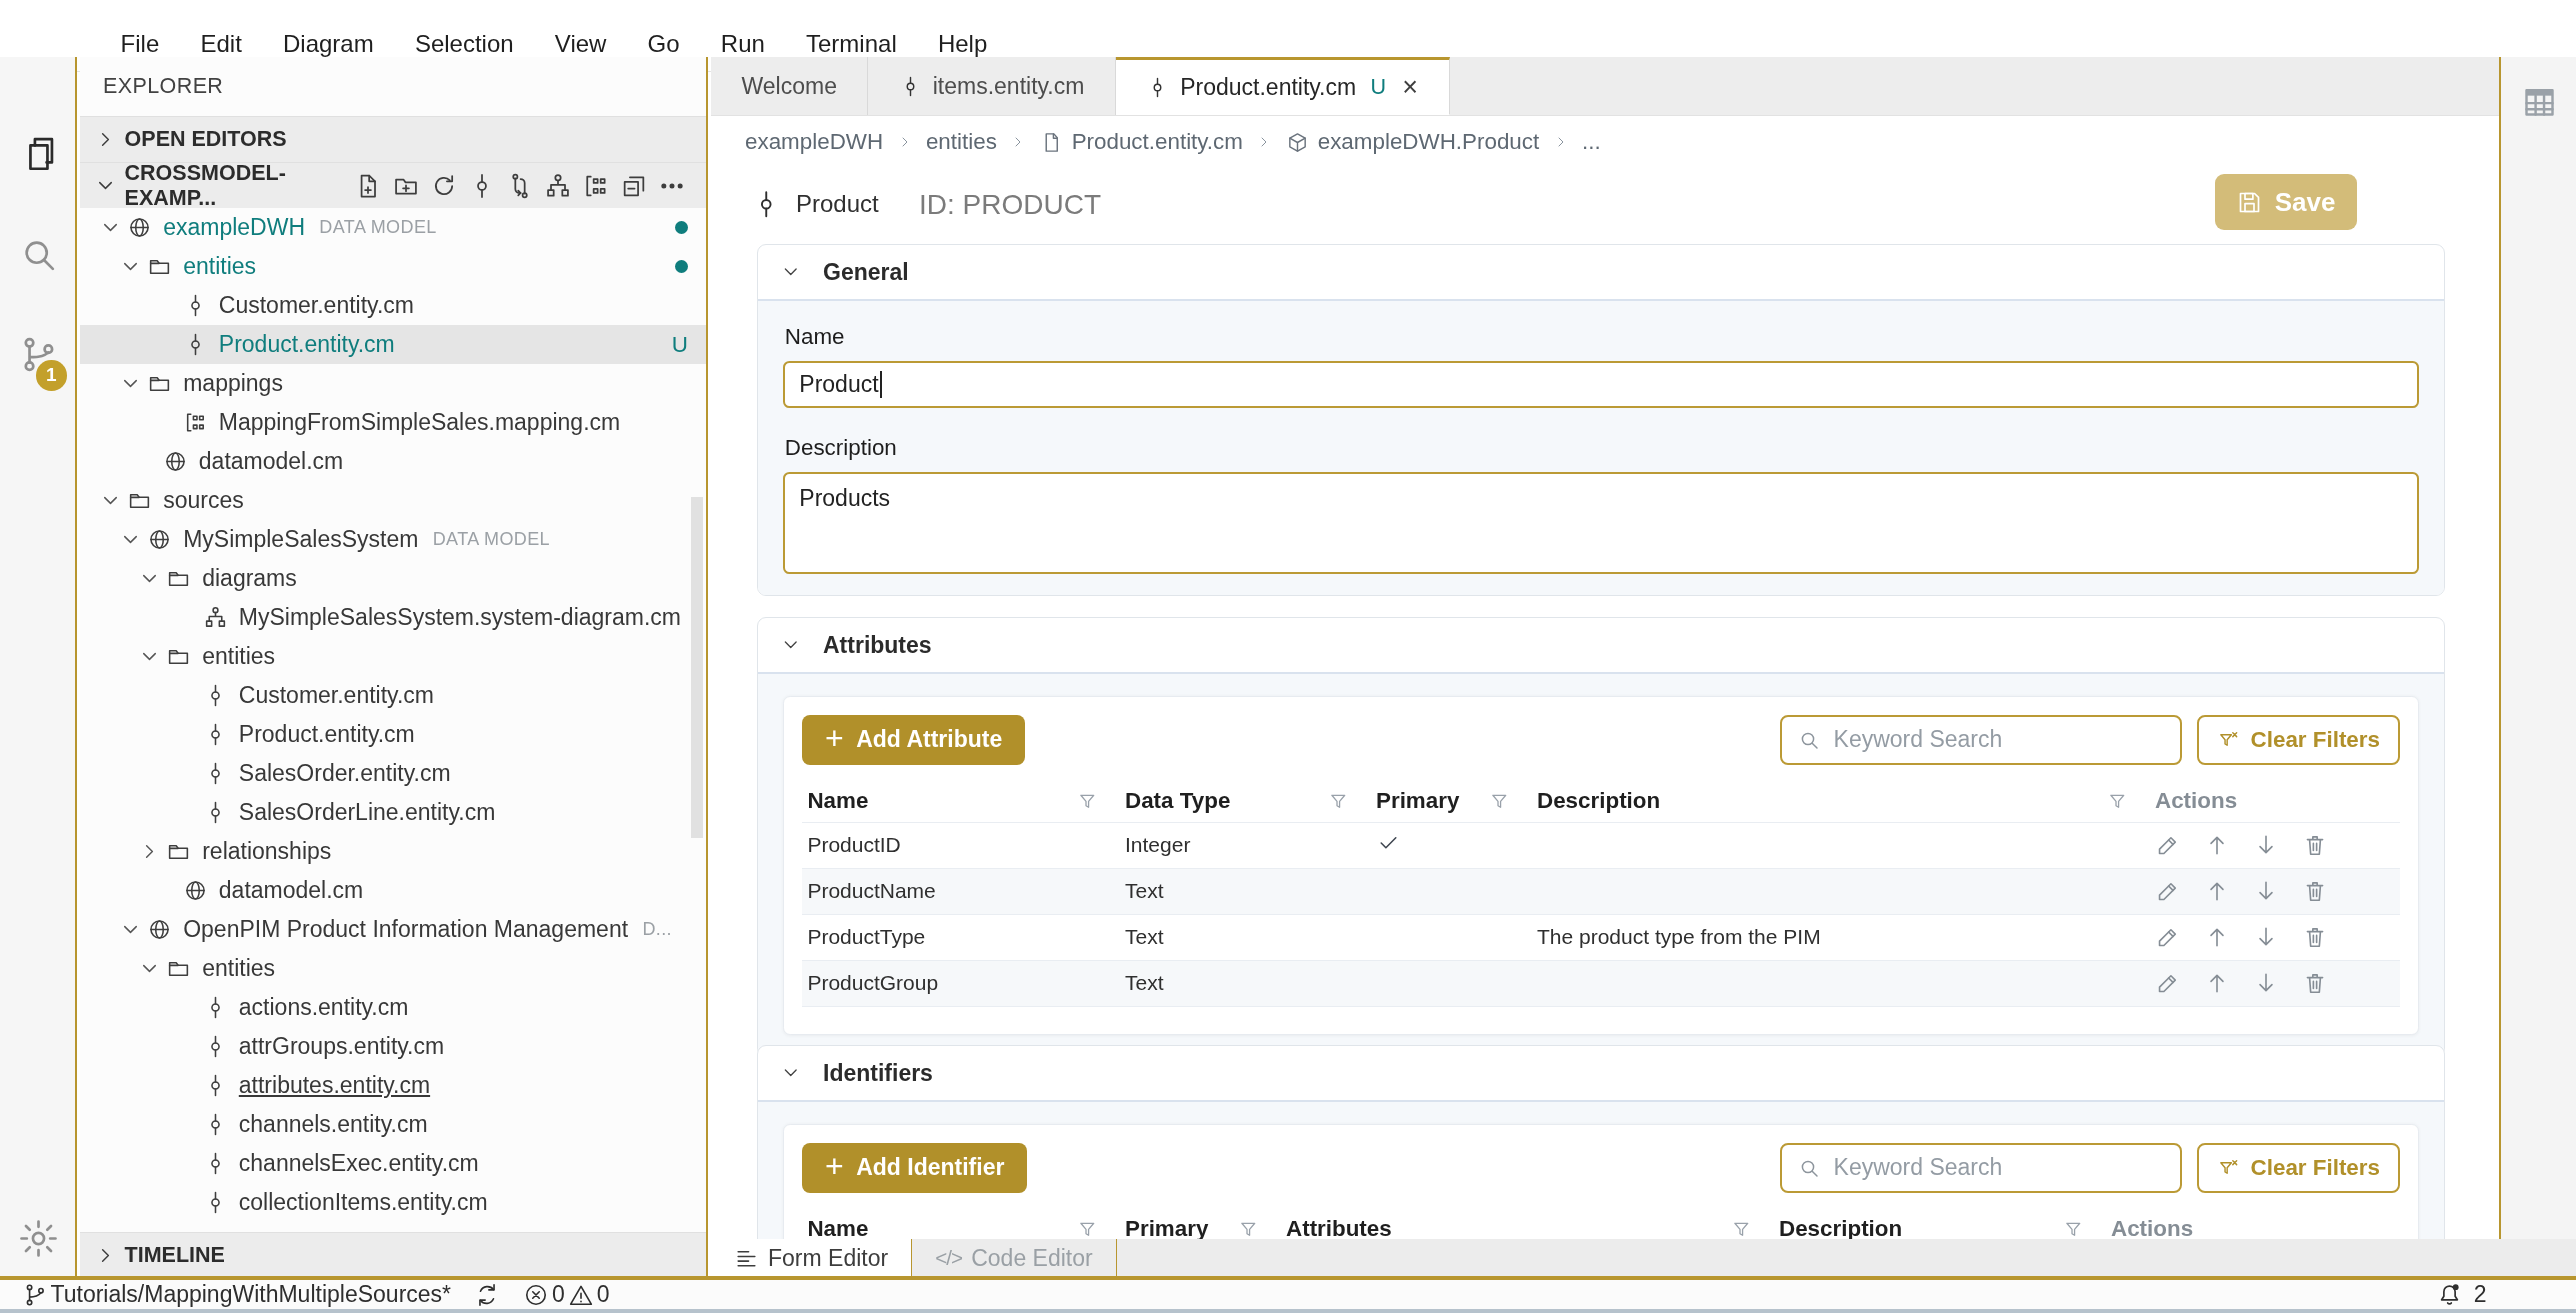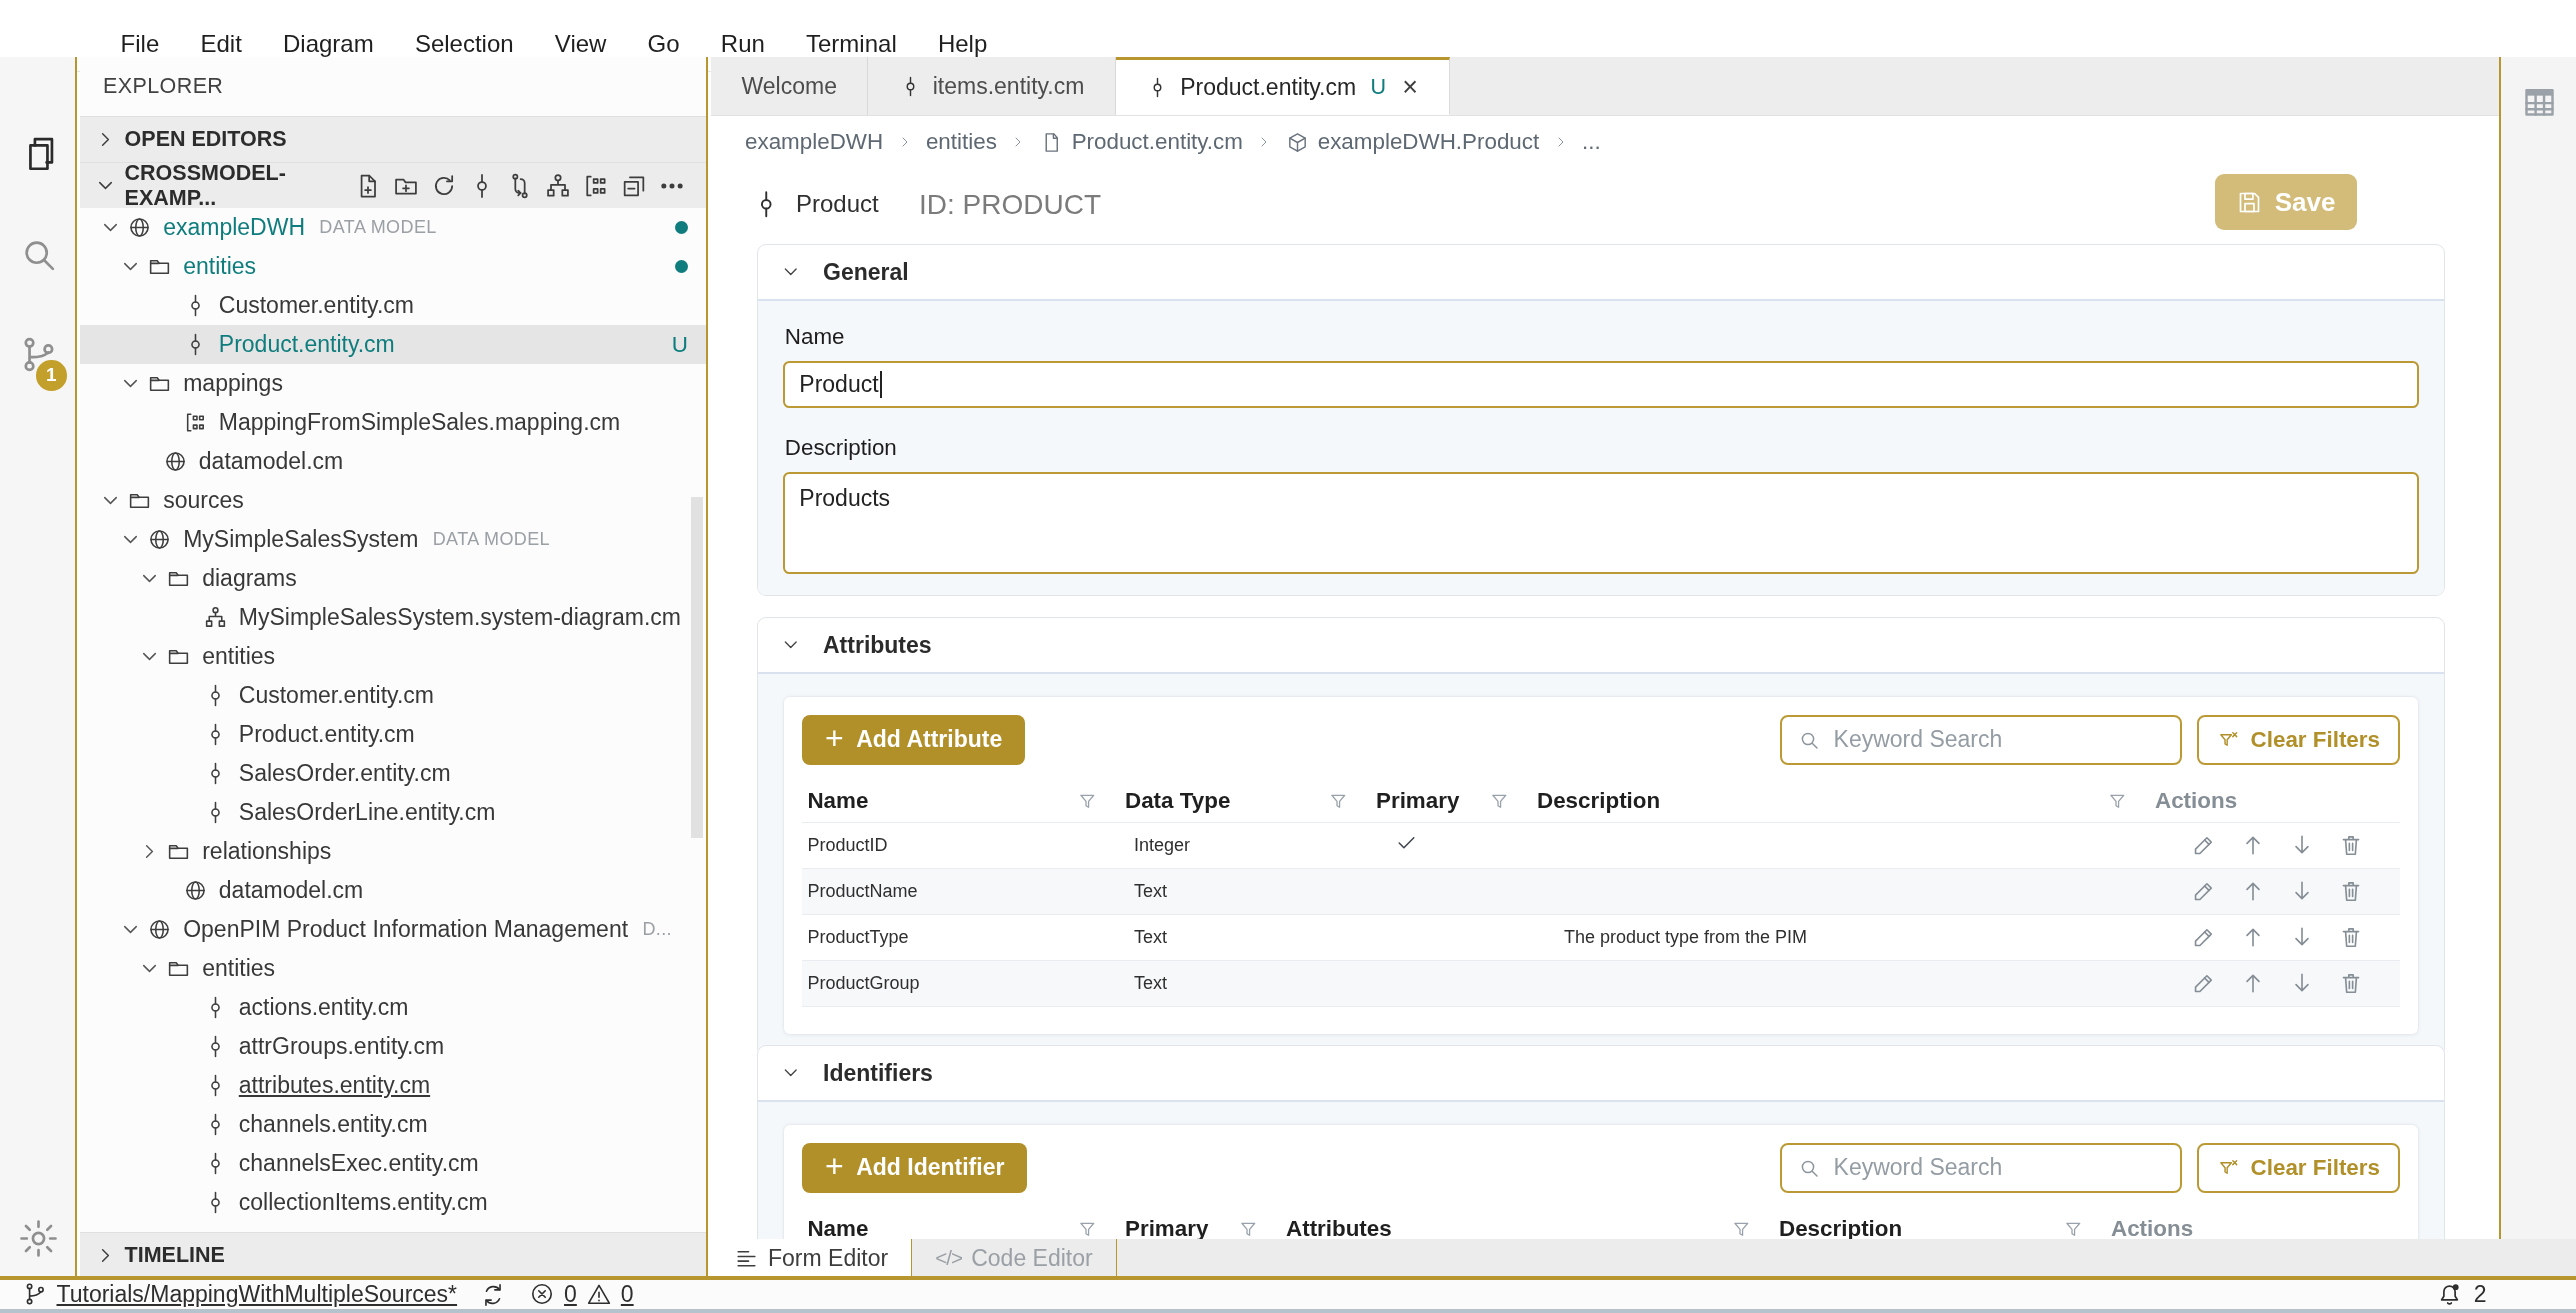--- a/index.html
+++ b/index.html
@@ -80,21 +80,21 @@
   .search-box{display:flex;align-items:center;gap:10.8px;width:402px;height:50px;background:#fff;border:2.2px solid #bb9a35;border-radius:8px;padding:0 14.3px;box-sizing:border-box;}
   .search-box .icon{width:24px;height:24px;color:#8d959d;flex:0 0 auto;}
   .search-box input{border:none;outline:none;flex:1;font-size:23px;font-family:"Liberation Sans",sans-serif;color:#333;background:transparent;min-width:0;}
   .search-box input::placeholder{color:#949ca4;}
   .clear-btn{display:flex;align-items:center;gap:10.8px;height:50px;padding:0 18px;margin-left:14.3px;background:#fff;border:2.2px solid #bb9a35;border-radius:8px;color:#b1902a;font-weight:bold;font-size:22.4px;box-sizing:border-box;}
   .clear-btn .icon{width:23px;height:23px;}
 
   .thead{display:flex;align-items:center;height:41px;margin-top:16px;font-weight:bold;font-size:22.4px;color:#1f1f1f;}
   .hcell{display:flex;align-items:center;box-sizing:border-box;padding-right:27px;}
   .hcell .funnel{width:20.6px;height:20.6px;color:#99a1aa;margin-left:auto;}
-  .trows .trow{display:flex;align-items:center;height:45px;border-top:0.9px solid #e9edf2;font-size:18px;color:#2f2f2f;gap:9px;}
+  .trows .trow{display:flex;align-items:center;height:45px;border-top:0.9px solid #e9edf2;font-size:21px;color:#2f2f2f;}
   .trows .trow.alt{background:#f6f8fa;}
   .tend{border-top:0.9px solid #e9edf2;height:9px;}
   .cell{box-sizing:border-box;padding-right:27px;overflow:hidden;white-space:nowrap;}
   .c0{width:323px;padding-left:5.4px;}
   .a1{width:251px;} .a2{width:161px;} .a3{width:618px;}
   .i1{width:161px;} .i2{width:493px;} .i3{width:332px;}
   .cact{flex:1;display:flex;gap:23px;color:#858d95;}
   .cact .icon{width:26px;height:26px;}
   .check{width:25px;height:25px;color:#3f4650;}
 
@@ -106,21 +106,21 @@
   .btab .codeglyph{font-size:20.6px;letter-spacing:-0.9px;}
 
   .gold-line{position:absolute;left:0;top:1276px;width:2576px;height:3.6px;background:#b8962f;z-index:6;}
 
   
   .rightpanel{position:absolute;left:2499px;top:57px;width:77px;height:1219px;background:#f4f4f4;border-left:2.7px solid #b8962f;box-sizing:border-box;}
   .rightpanel .icon{position:absolute;left:19px;top:25px;width:39px;height:39px;color:#9aa1a8;}
 
   
   .statusbar{position:absolute;left:0;top:1280px;width:2576px;height:34px;background:#fbfbfb;border-bottom:5.4px solid #b6c2cc;box-sizing:border-box;display:flex;align-items:center;padding:0 21.5px;z-index:6;font-size:23px;color:#2e2e2e;}
-  .sb-item{display:flex;gap:9px;margin-right:23px;text-decoration:underline;}
+  .sb-item{display:flex;align-items:center;gap:3px;margin-right:23px;}
   .sb-item .icon{width:26px;height:26px;color:#2e2e2e;}
   .sb-right{margin-left:auto;display:flex;align-items:center;gap:10.8px;margin-right:68px;}
 </style>
 </head>
 <body>
 
 <div class="app">
 
   <div class="menubar">
       <span class="menu-item">File</span>

